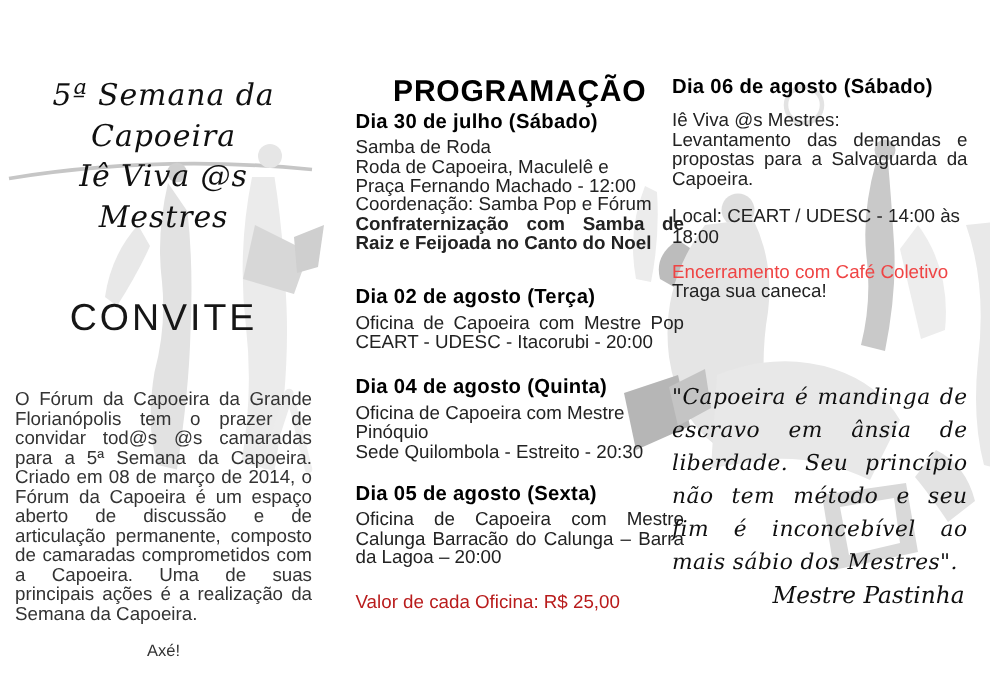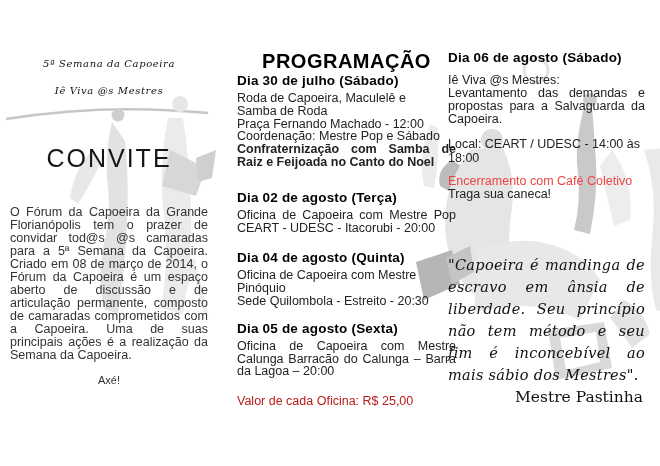--- a/index.html
+++ b/index.html
@@ -9,21 +9,21 @@
   }
   .wm { position:absolute; left:0; top:0; width:660px; height:466px; }
   .col { position:absolute; top:50px; }
   .col-left  { left:8px;   width:202px; }
   .col-mid   { left:237px; width:219px; }
   .col-right { left:448px; width:197px; }
 
   
   .script-title {
     font-family:"DejaVu Serif", serif; font-style:italic; font-weight:500;
-    font-size:10px; line-height:27px; text-align:center; letter-spacing:0.6px; color:#101010;
+    font-size:20px; line-height:27px; text-align:center; letter-spacing:0.6px; color:#101010;
   }
   .convite {
     margin:40px 0 0; font-weight:400; font-size:25px; letter-spacing:2px;
     text-align:center; color:#161616; font-family:Liberation Sans, sans-serif;
   }
   .invite-body {
     margin:33px 2px 0; font-size:12.5px; line-height:13px;
     text-align:justify; color:#333333;
   }
   .axe { margin-top:12px; text-align:center; font-size:11px; color:#333333; }
@@ -48,21 +48,21 @@
   .loc { margin-top:11px; font-size:12.5px; color:#222222; }
   .closing1 { margin-top:10px; font-size:12.5px; line-height:13px; color:#ef4444; }
   .closing2 { font-size:12.5px; line-height:13px; color:#222222; }
   .quote {
     margin:53px 0 0; font-family:"DejaVu Serif", serif; font-style:italic;
     font-size:14.5px; line-height:22px; letter-spacing:0.3px;
     text-align:justify; color:#101010;
   }
   .author {
     margin-top:2px; text-align:right; padding-right:2px;
-    font-family:"DejaVu Serif", serif; font-size:15.5px; color:#101010;
+    font-family:"DejaVu Serif", serif; font-style:italic; font-size:15.5px; color:#101010;
   }
 </style>
 </head>
 <body>
 
 <div class="sheet">
 
   <svg class="wm" viewBox="0 0 660 466" aria-hidden="true">
     <g>
       <path d="M6 119 Q105 103 208 113" stroke="#c6c6c6" stroke-width="2.5" fill="none"></path>
@@ -107,24 +107,24 @@
     <h1 class="convite">CONVITE</h1>
     <p class="invite-body">O Fórum da Capoeira da Grande Florianópolis tem o prazer de convidar tod@s @s camaradas para a 5ª Semana da Capoeira. Criado em 08 de março de 2014, o Fórum da Capoeira é um espaço aberto de discussão e de articulação permanente, composto de camaradas comprometidos com a Capoeira. Uma de suas principais ações é a realização da Semana da Capoeira.</p>
     <div class="axe">Axé!</div>
   </section>
 
   <section class="col col-mid">
     <h2 class="prog">PROGRAMAÇÃO</h2>
 
     <div class="ev-1">
       <div class="day">Dia 30 de julho (Sábado)</div>
+      <div class="ln">Samba de Roda</div>
       <div class="ln">Roda de Capoeira, Maculelê e</div>
-      <div class="ln">Samba de Roda</div>
       <div class="ln">Praça Fernando Machado - 12:00</div>
-      <div class="ln">Coordenação: Mestre Pop e Sábado</div>
+      <div class="ln">Coordenação: Samba Pop e Fórum</div>
     </div>
     <p class="block just gap-extra">Confraternização com Samba de Raiz e Feijoada no Canto do Noel</p>
 
     <div class="ev-2">
       <div class="day">Dia 02 de agosto (Terça)</div>
       <p class="block just">Oficina de Capoeira com Mestre Pop CEART - UDESC - Itacorubi - 20:00</p>
     </div>
 
     <div class="ev-3">
       <div class="day">Dia 04 de agosto (Quinta)</div>

